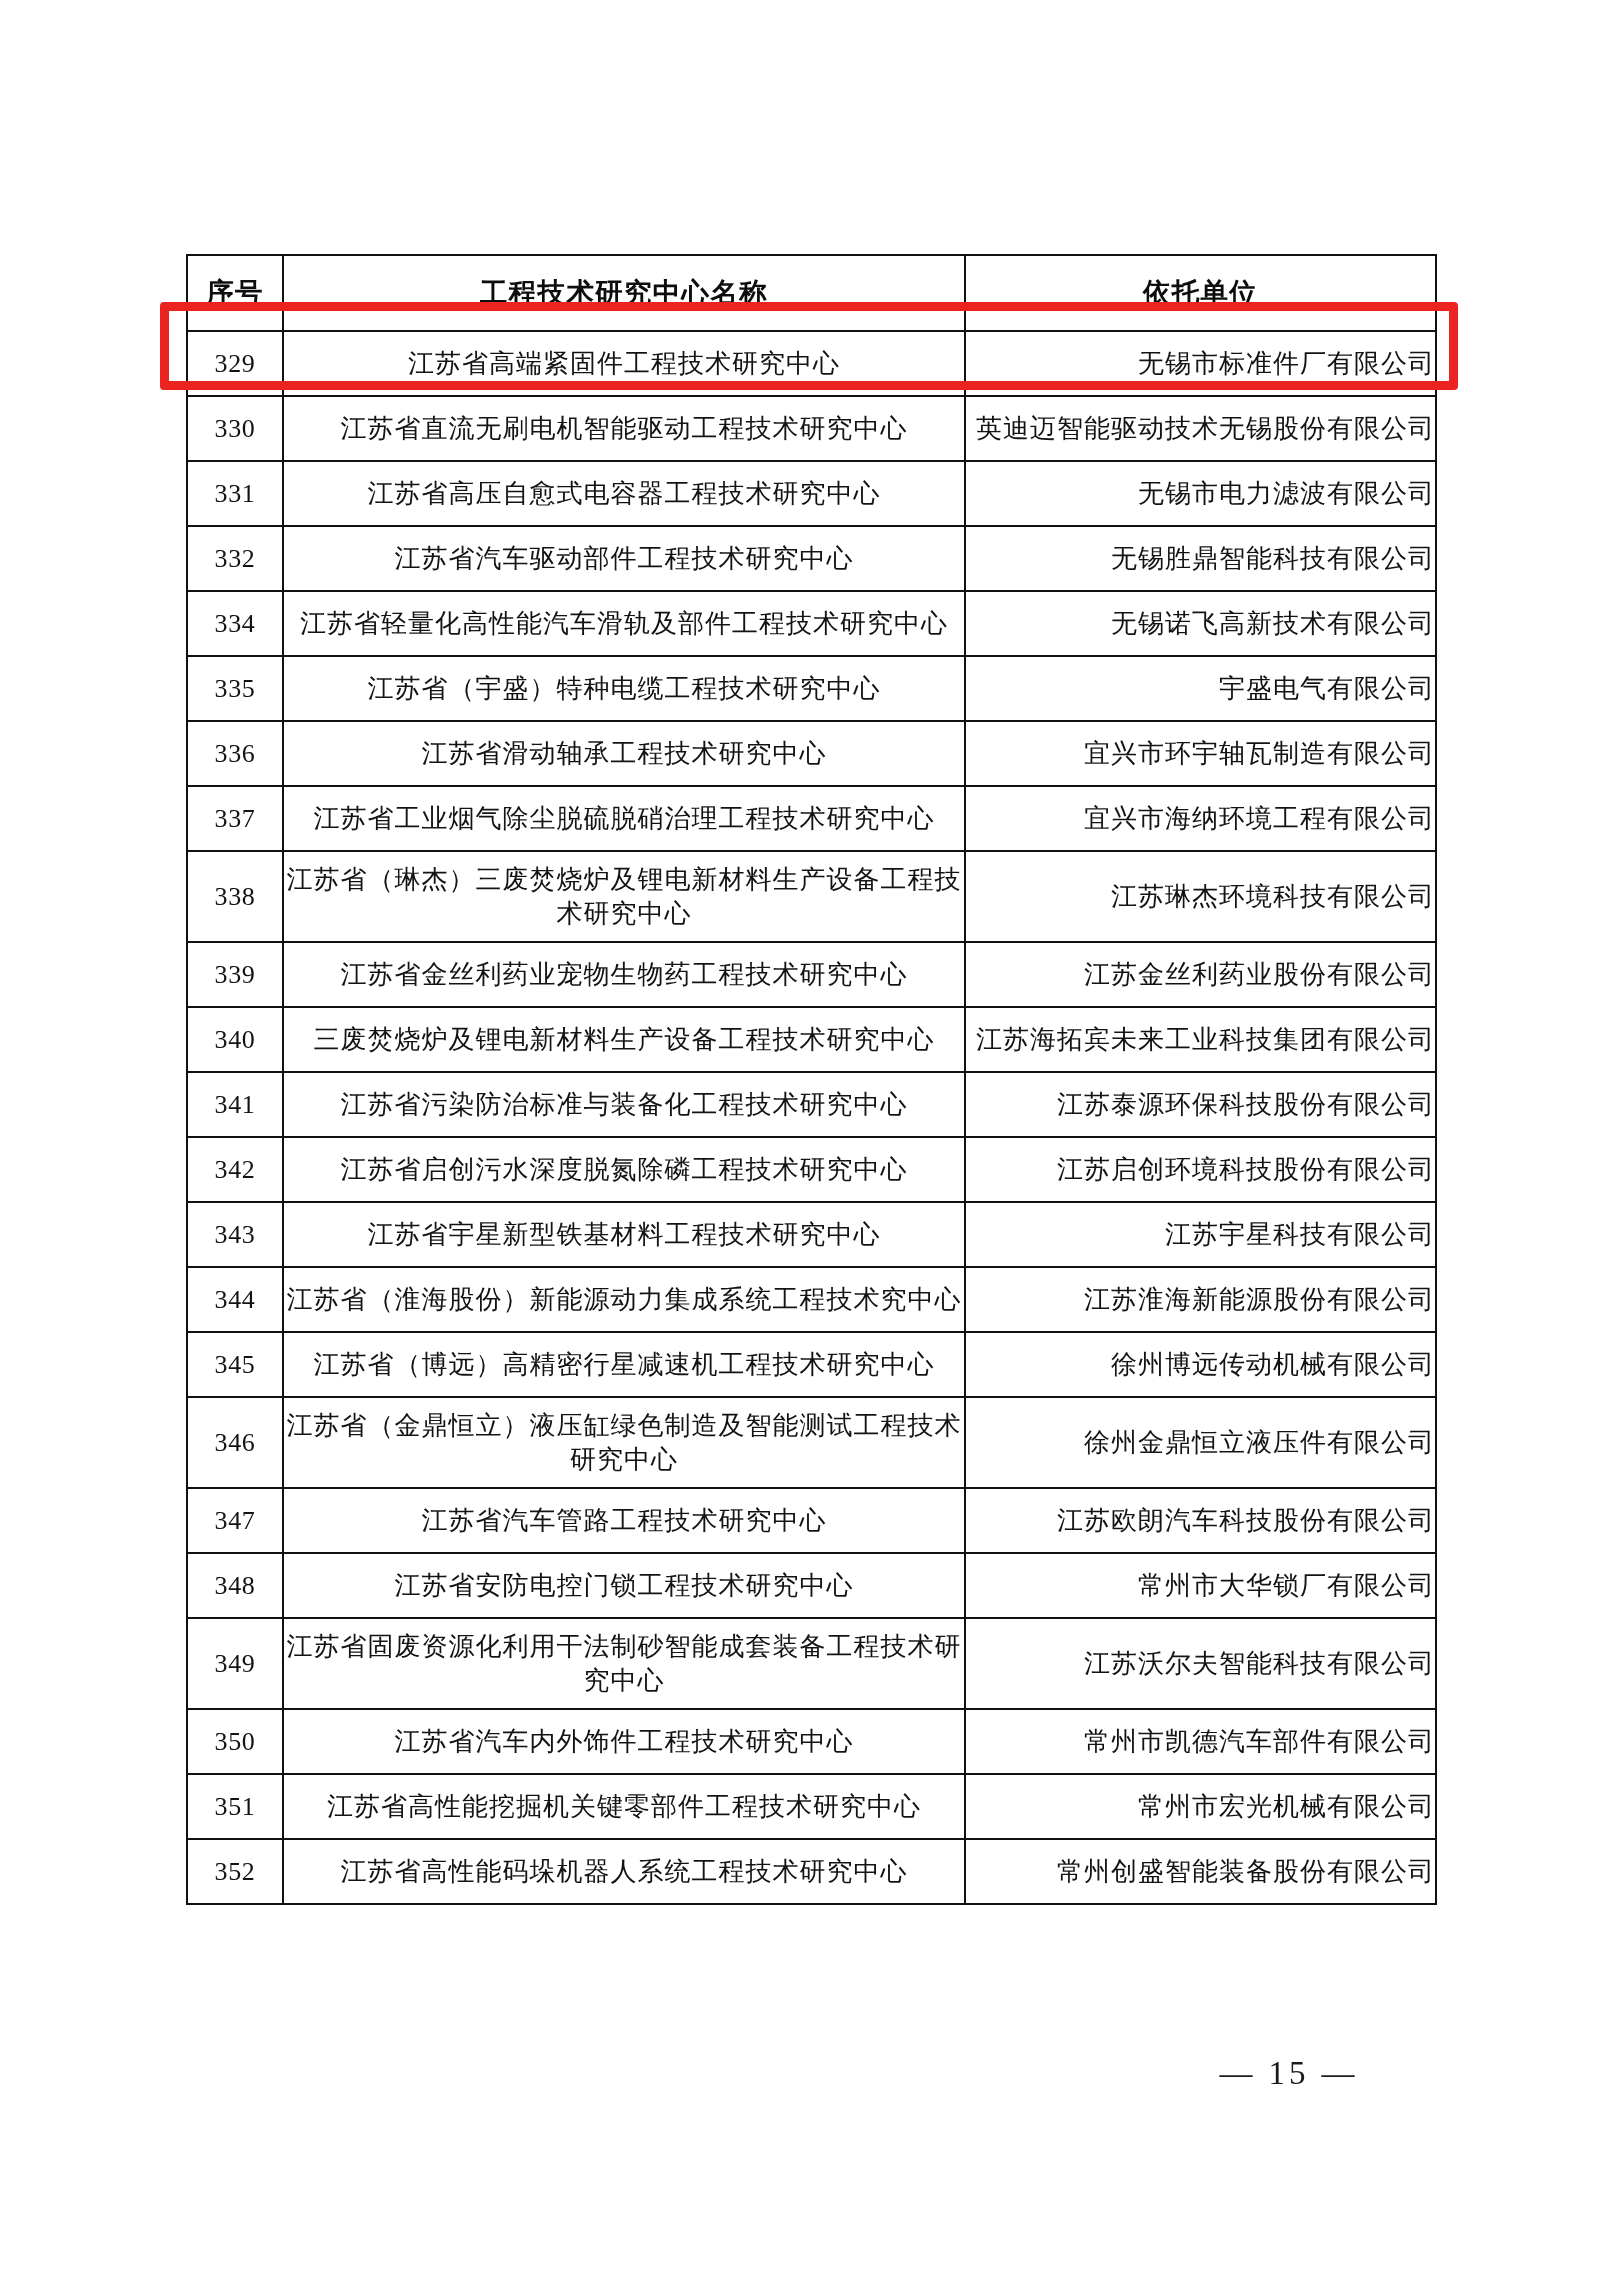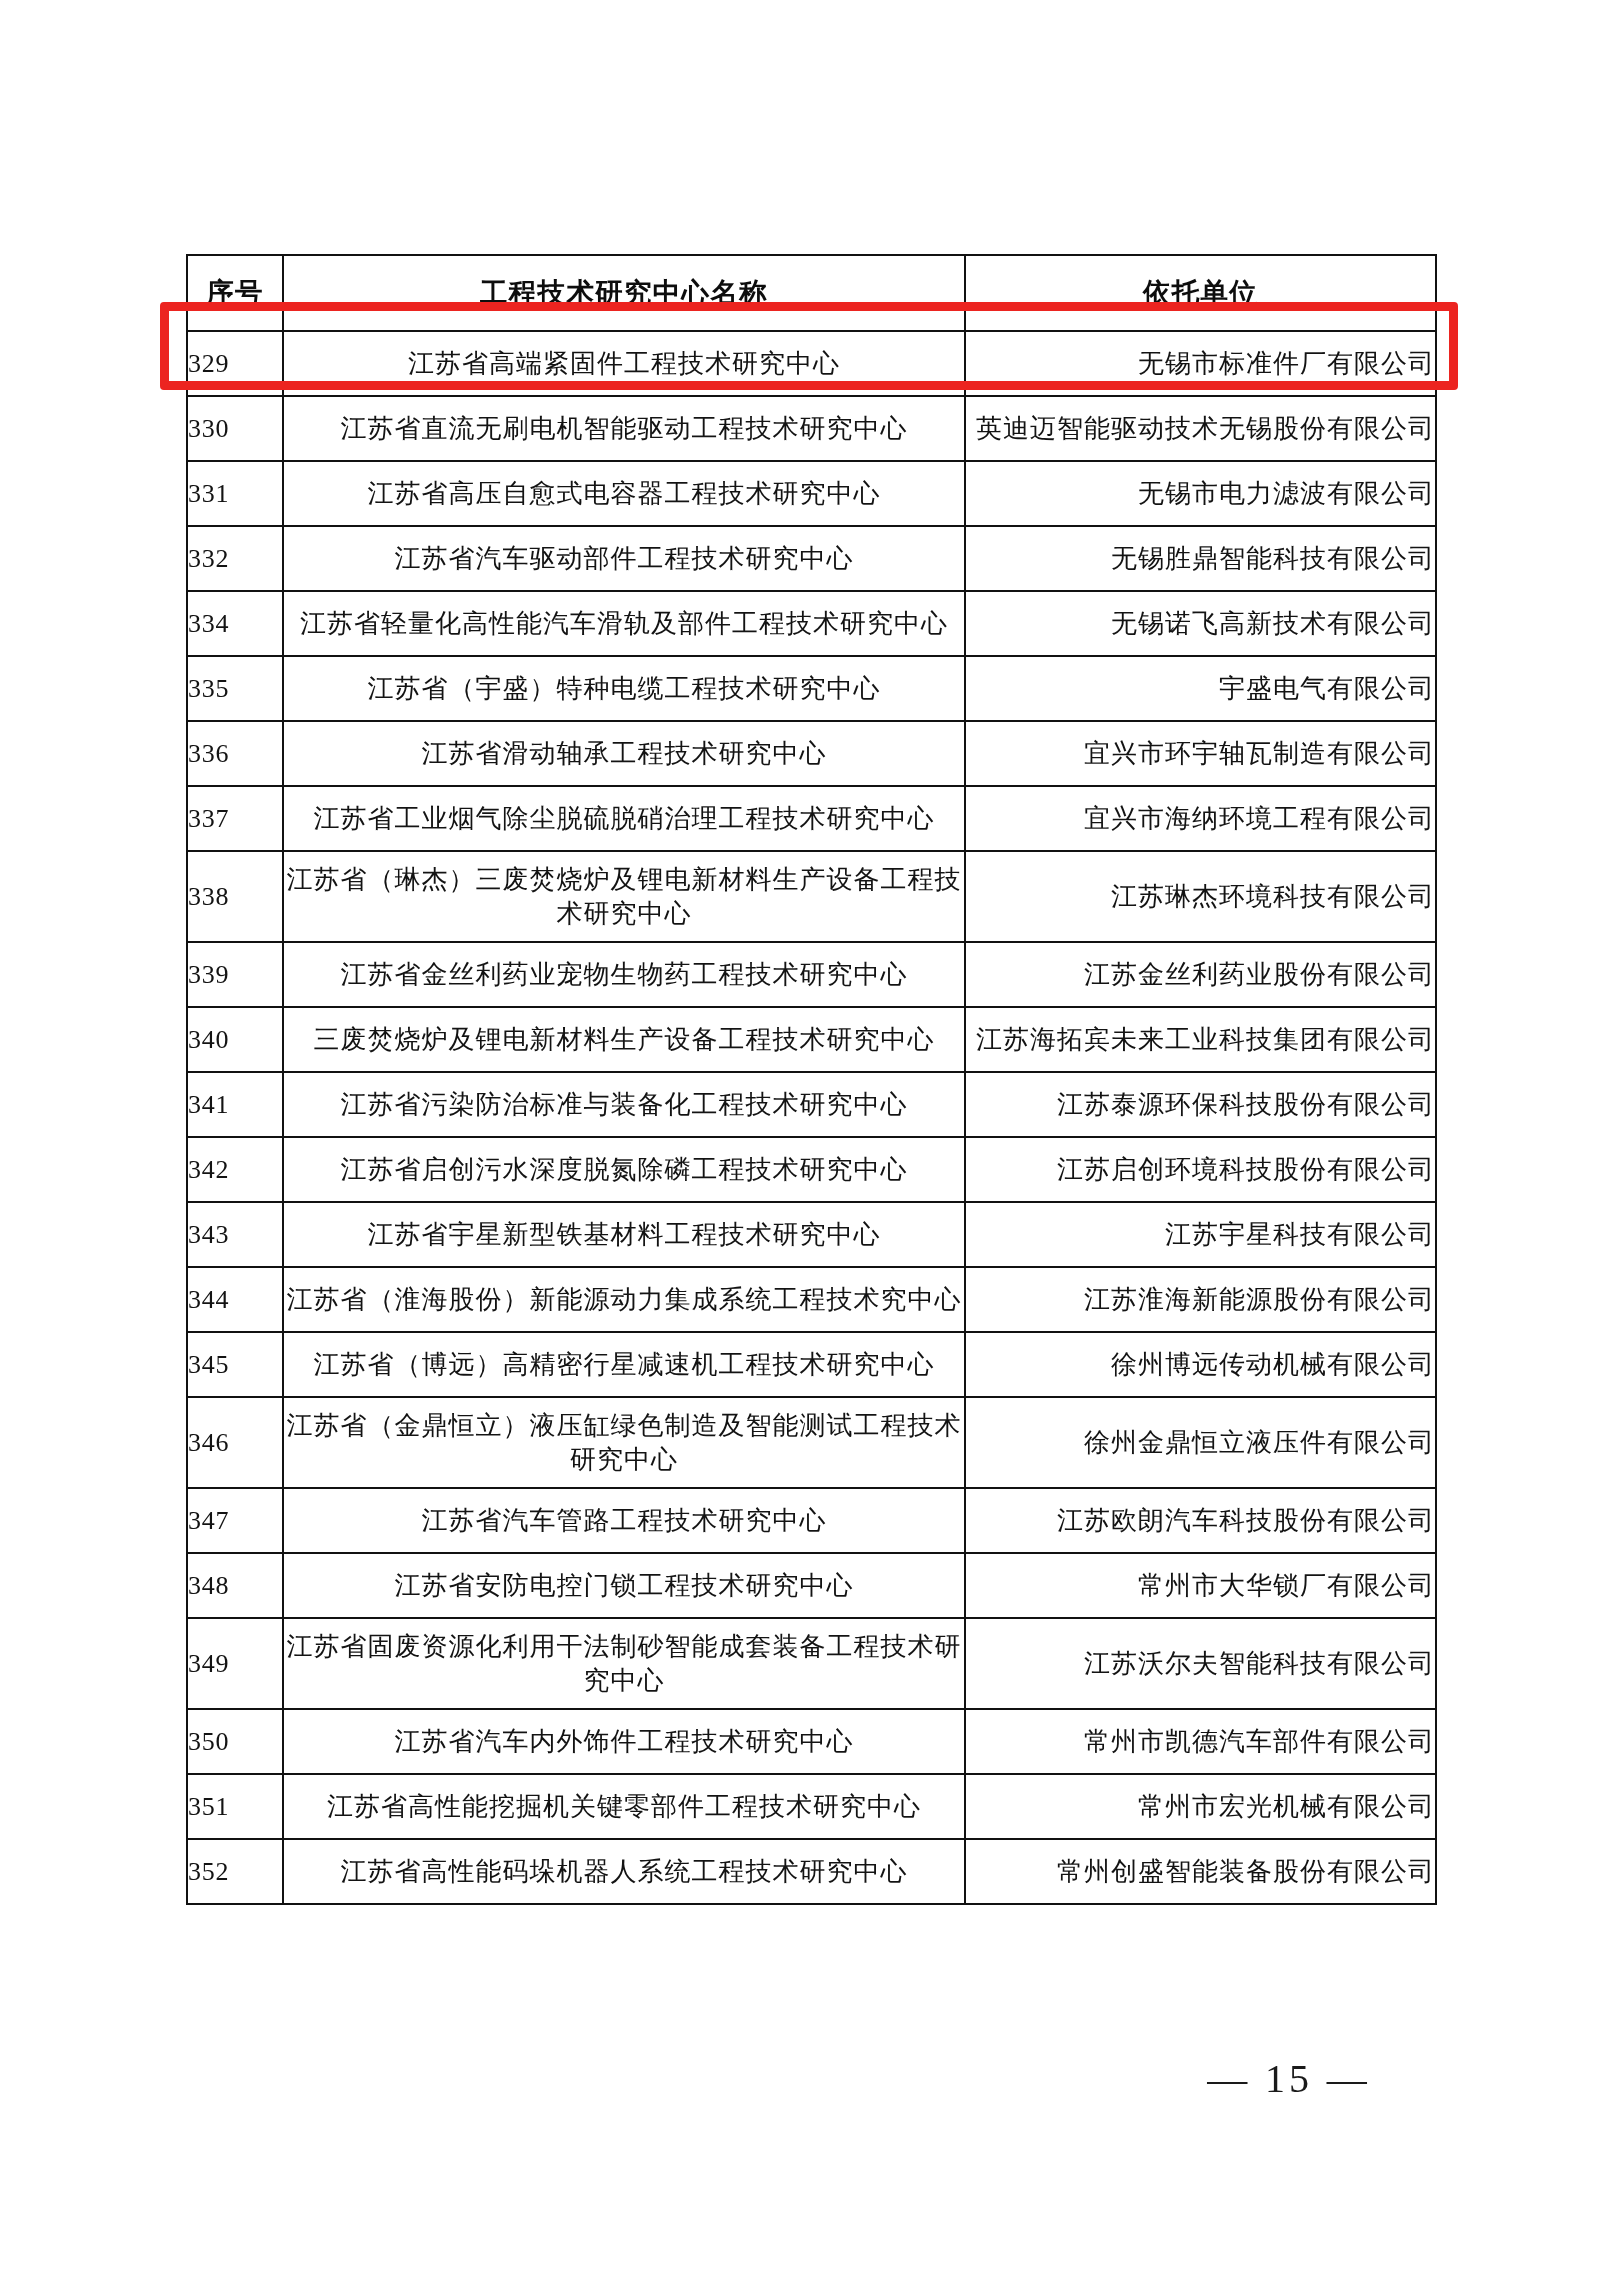--- a/index.html
+++ b/index.html
@@ -52,21 +52,21 @@
     text-align: center;
     color: #0d0d0d;
   }
   table.centers td {
     height: 42px;              
     padding: 10.5px 0;
     font-size: 26px;
     line-height: 34px;
   }
   td.no {
-    text-align: left;
+    text-align: center;
     font-size: 29px;
     letter-spacing: 0.7px;
   }
   td.name {
     text-align: center;
     padding-left: 18.3px;
     padding-right: 3.9px;
     letter-spacing: 1px;
   }
   td.org {
@@ -87,21 +87,21 @@
     border-radius: 3.9px;
     pointer-events: none;
   }
 
   .page-number {
     position: absolute;
     left: 1171px;
     top: 2055px;
     width: 236px;
     text-align: center;
-    font-size: 40px;
+    font-size: 33px;
     letter-spacing: 3.9px;
     color: #1a1a1a;
   }
 </style>
 </head>
 <body>
 
 <div class="page">
 
   <table class="centers">

